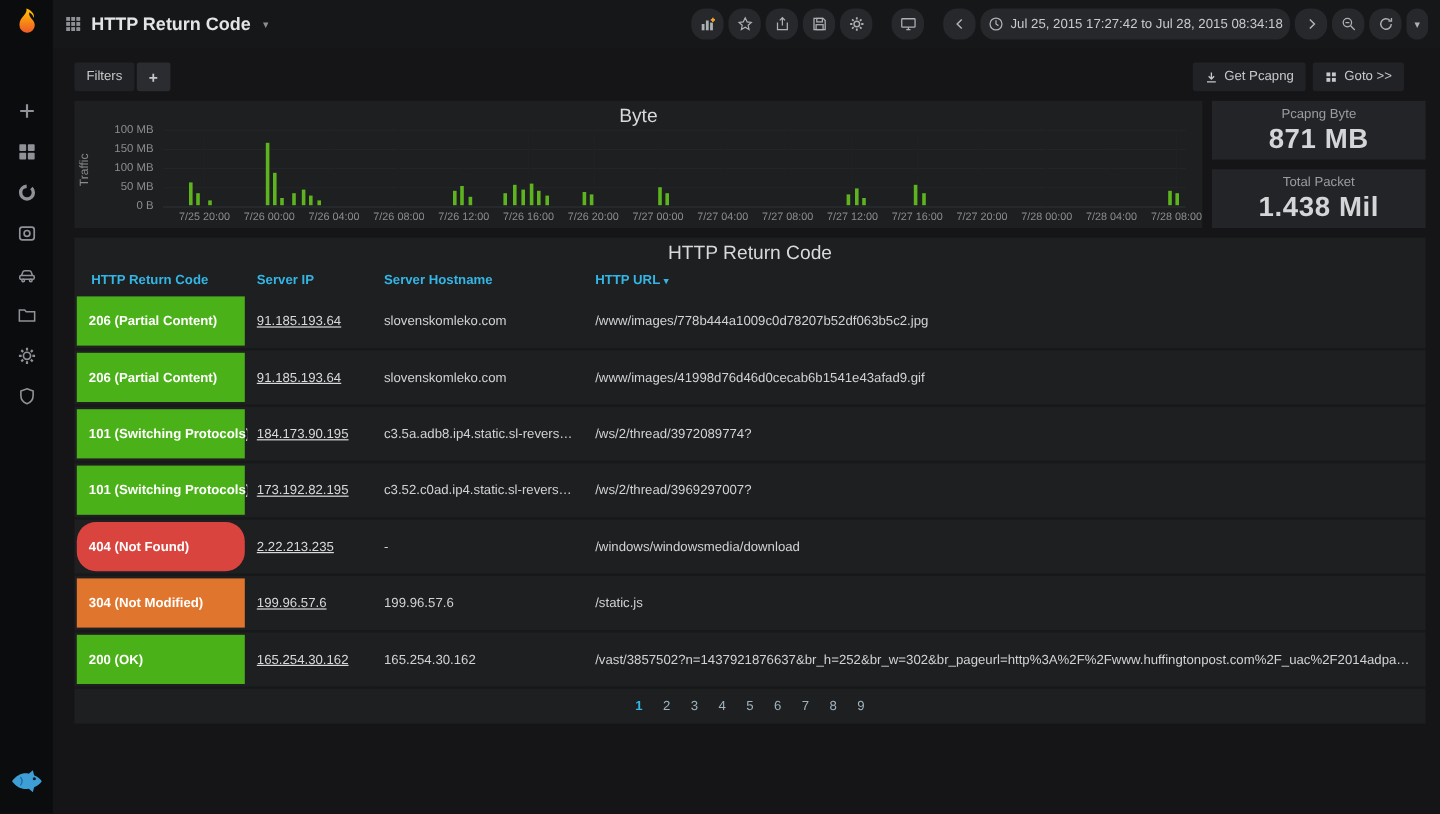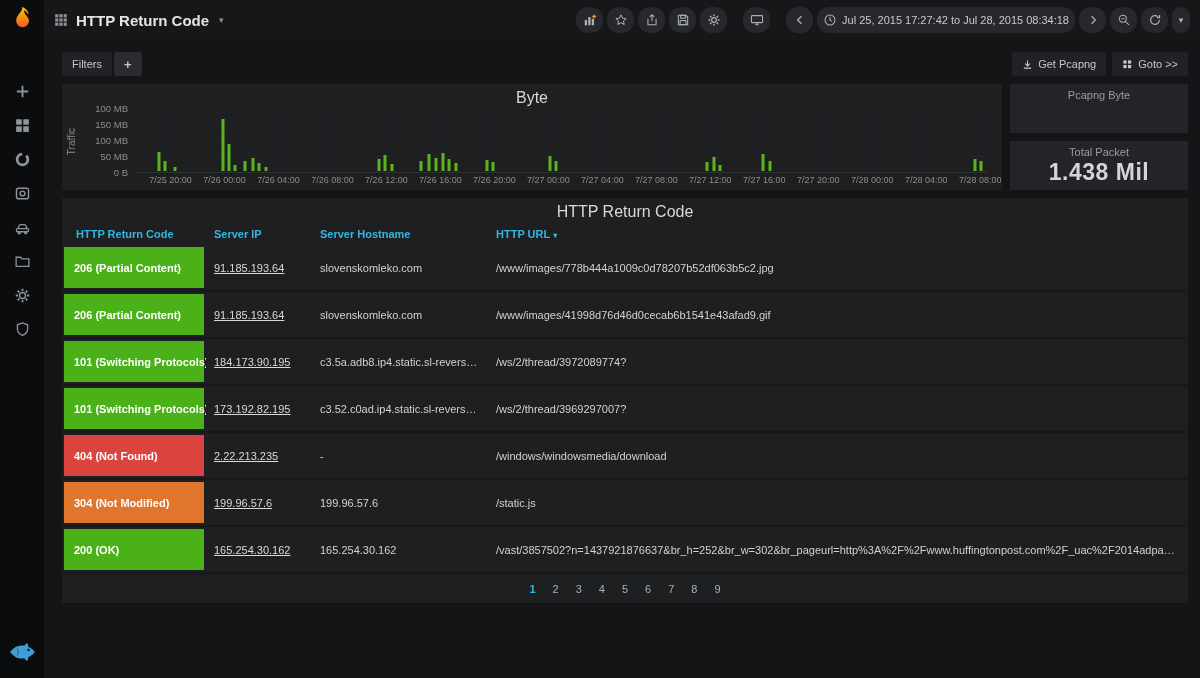--- a/index.html
+++ b/index.html
@@ -36,21 +36,21 @@
     background:#26282b; color:#aeb1b4; font-size:12px;
     display:flex; align-items:center; justify-content:center; gap:5px; cursor:pointer;
   }
   .nav-btn svg { width:14px; height:14px; }
   .nav-gap { width:8px; }
   .time-text { font-size:11px; color:#c9cacb; white-space:nowrap; }
   .caret-btn { min-width:18px; padding:0 4px; font-size:9px; }
 
   
   .main { position:absolute; left:44px; top:40px; right:0; bottom:0; }
-  .submenu { display:flex; align-items:flex-end; padding:12px 12px 8px 18px; }
+  .submenu { display:flex; align-items:flex-end; padding:12px 30px 8px 18px; }
   .btn {
     background:#202226; color:#c7c8c9; font-size:11px; height:24px;
     display:inline-flex; align-items:center; gap:5px; padding:0 10px;
     border-radius:2px; cursor:pointer; white-space:nowrap;
   }
   .btn-plus { margin-left:2px; background:#2a2c30; font-weight:bold; font-size:13px; }
   .submenu-right { margin-left:auto; display:flex; gap:6px; }
   .btn svg { width:11px; height:11px; }
 
   .content { padding:0 12px 0 18px; }
@@ -384,20 +384,21 @@
               <span style="left: 80.0898%;">7/27 20:00</span>
               <span style="left: 86.4273%;">7/28 00:00</span>
               <span style="left: 92.7647%;">7/28 04:00</span>
               <span style="left: 99.1022%;">7/28 08:00</span>
             </div>
         </section>
 
         <div class="stats">
           <section class="stat-panel panel">
             <div class="stat-title">Pcapng Byte</div>
+            <div class="stat-value">871 MB</div>
           </section>
           <section class="stat-panel panel">
             <div class="stat-title">Total Packet</div>
             <div class="stat-value">1.438 Mil</div>
           </section>
         </div>
       </div>
 
       <section class="panel table-panel">
         <div class="panel-title">HTTP Return Code</div>
@@ -438,21 +439,21 @@
               <tr>
                 <td class="code-cell">
                   <div class="chip" style="background: rgb(75, 177, 24);">101 (Switching Protocols)</div>
                 </td>
                 <td><a class="ip-link">173.192.82.195</a></td>
                 <td>c3.52.c0ad.ip4.static.sl-reverse.com</td>
                 <td>/ws/2/thread/3969297007?</td>
               </tr>
               <tr>
                 <td class="code-cell">
-                  <div class="chip" style="background: rgb(217, 68, 63);">404 (Not Found)</div>
+                  <div class="chip" style="background: rgb(217, 68, 63); border-radius: 16px;">404 (Not Found)</div>
                 </td>
                 <td><a class="ip-link">2.22.213.235</a></td>
                 <td>-</td>
                 <td>/windows/windowsmedia/download</td>
               </tr>
               <tr>
                 <td class="code-cell">
                   <div class="chip" style="background: rgb(224, 117, 45);">304 (Not Modified)</div>
                 </td>
                 <td><a class="ip-link">199.96.57.6</a></td>

